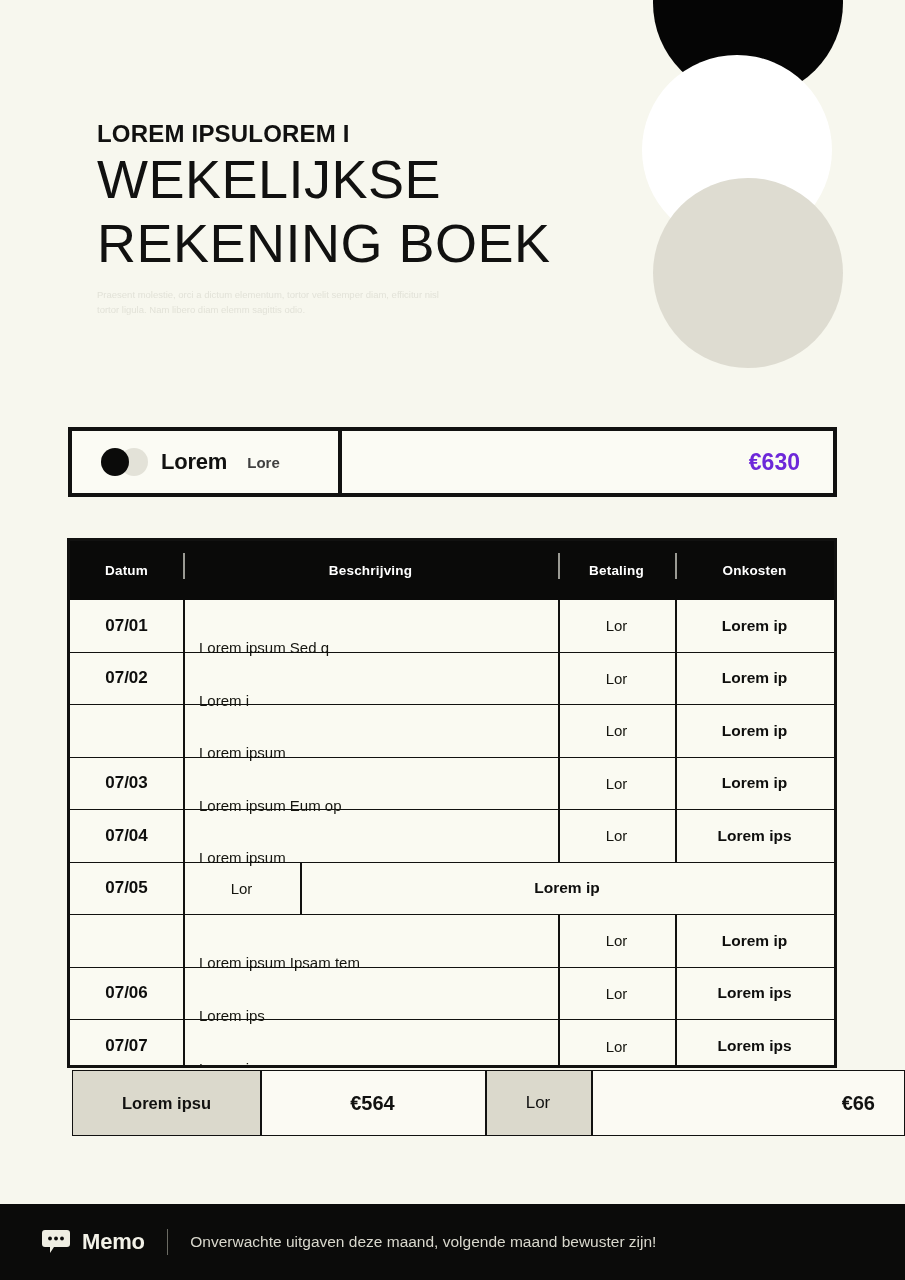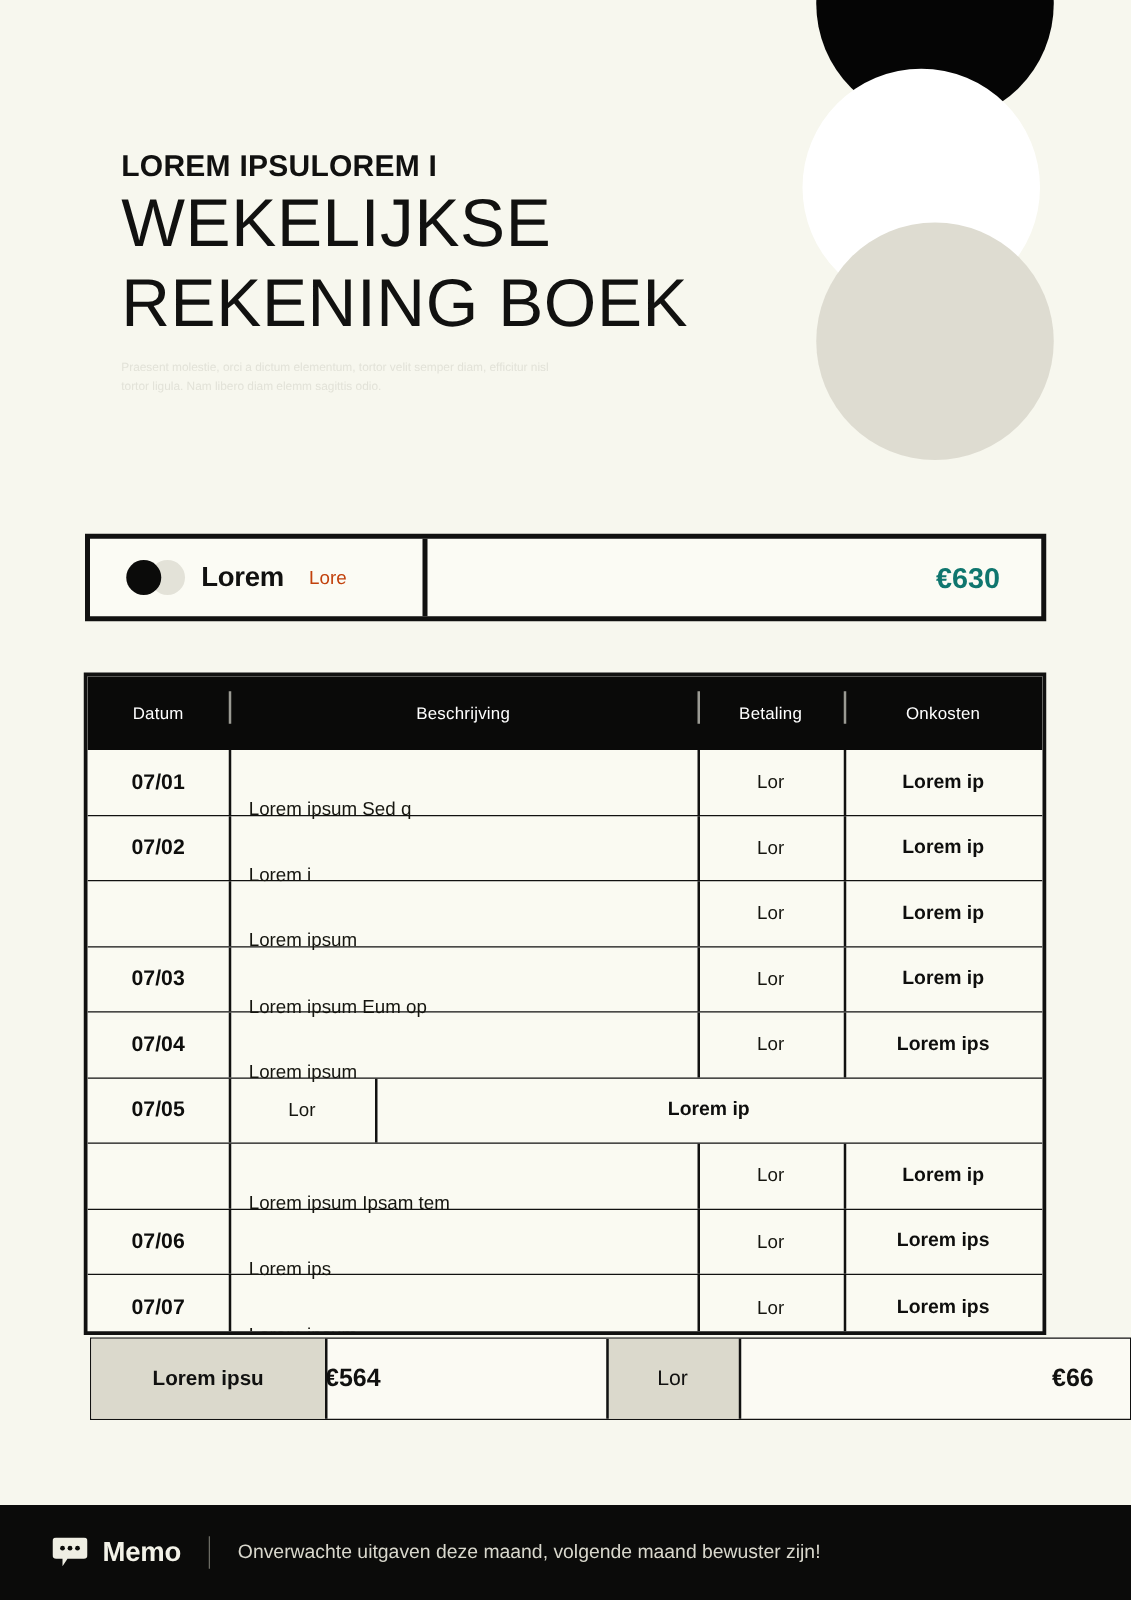--- a/index.html
+++ b/index.html
@@ -41,37 +41,37 @@
     display:flex; align-items:stretch;
   }
   #budget-left {
     width:270px; display:flex; align-items:center; gap:13px;
     padding-left:29px; border-right:4px solid #111110;
   }
   #budget-dots { position:relative; width:47px; height:28px; flex:none; }
   #budget-dots .d1 { position:absolute; left:0; top:0; width:28px; height:28px; border-radius:50%; background:#0B0B0A; z-index:2; }
   #budget-dots .d2 { position:absolute; left:19px; top:0; width:28px; height:28px; border-radius:50%; background:#E3E2D8; z-index:1; }
   #budget-label { font-size:22px; font-weight:700; color:#111110; letter-spacing:-0.2px; }
-  #budget-sub { font-size:15px; font-weight:400; color:#c2410c; margin-left:7px; }
+  #budget-sub { font-size:15px; font-weight:700; color:#404040; margin-left:7px; }
   #budget-right {
     flex:1; display:flex; align-items:center; justify-content:flex-end;
     padding-right:33px;
   }
-  #budget-amount { font-size:23px; font-weight:700; color:#0f766e; }
+  #budget-amount { font-size:23px; font-weight:700; color:#6d28d9; }
 
   
   #ledger {
     position:absolute; left:67px; top:538px; width:770px; height:530px;
     border:3px solid #111110; background:#FAFAF2; overflow:hidden;
   }
   #thead {
     display:flex; height:59px; background:#0A0A09; align-items:center;
   }
   #thead .th {
-    color:#FFFFFF; font-size:13.5px; font-weight:400;
+    color:#FFFFFF; font-size:13.5px; font-weight:700;
     text-align:center; letter-spacing:0.2px; position:relative;
   }
   #thead .th + .th::before {
     content:""; position:absolute; left:0; top:-10px;
     width:1.5px; height:26px; background:#9A9A93;
   }
   .col-date { width:113px; flex:none; }
   .col-desc { width:375px; flex:none; }
   .col-pay  { width:117px; flex:none; }
   .col-exp  { flex:1; }
@@ -97,21 +97,21 @@
     position:absolute; left:72px; top:1070px; width:833px; height:66px;
     border:1.5px solid #111110; display:flex; background:#FBFAF3;
   }
   #totals .tcell { display:flex; align-items:center; position:relative; }
   #totals .tcell + .tcell::before {
     content:""; position:absolute; left:0; top:0; bottom:0;
     width:1.5px; background:#111110;
   }
   .t-label  { width:187px; flex:none; background:#DBD9CC; justify-content:center; }
   .t-label span { font-size:16.5px; font-weight:700; color:#111110; }
-  .t-sum    { width:225px; flex:none; justify-content:flex-start; }
+  .t-sum    { width:225px; flex:none; justify-content:center; }
   .t-sum span { font-size:20px; font-weight:700; color:#111110; }
   .t-pay    { width:106px; flex:none; background:#DBD9CC; justify-content:center; }
   .t-pay span { font-size:17px; font-weight:400; color:#111110; }
   .t-exp    { flex:1; justify-content:flex-end; padding-right:29px; }
   .t-exp span { font-size:20px; font-weight:700; color:#111110; }
 
   
   #memo {
     position:absolute; left:0; bottom:0; width:905px; height:76px;
     background:#0B0B0A; display:flex; align-items:center; padding-left:42px;

